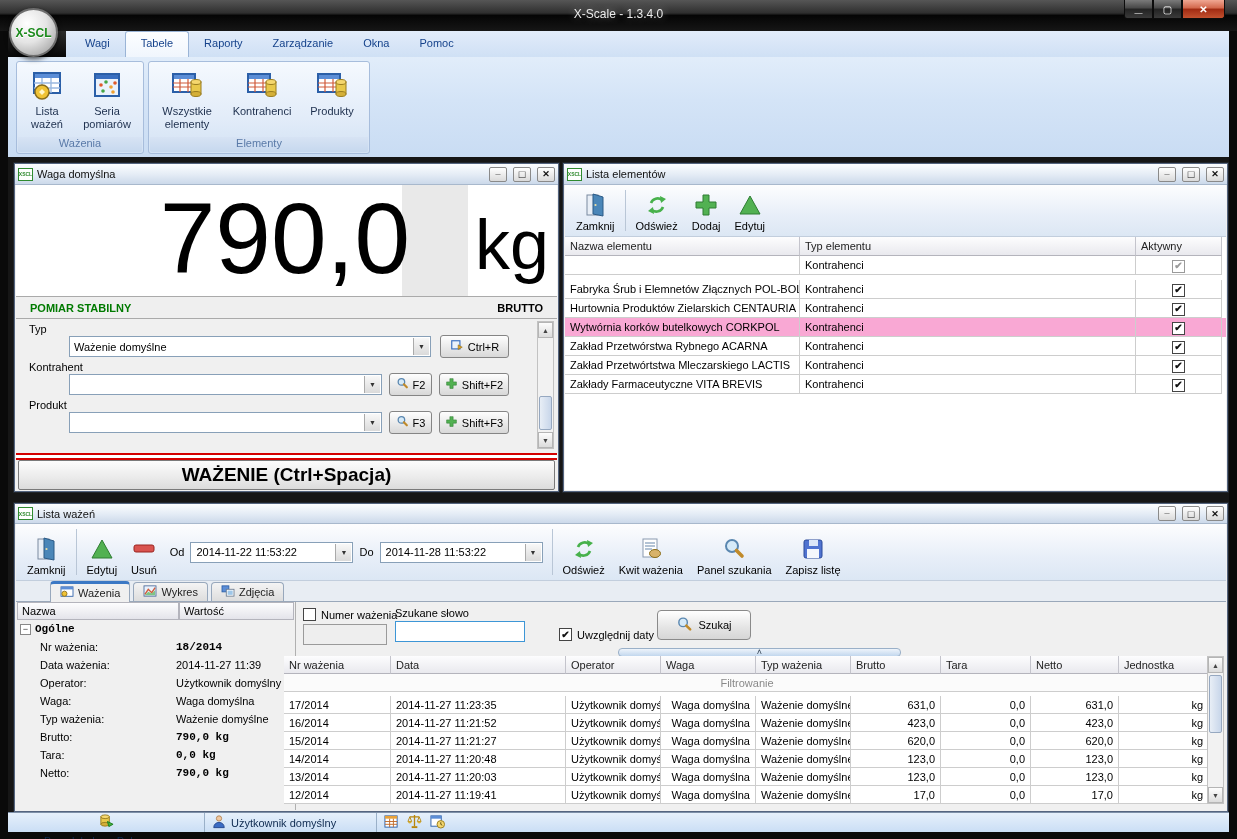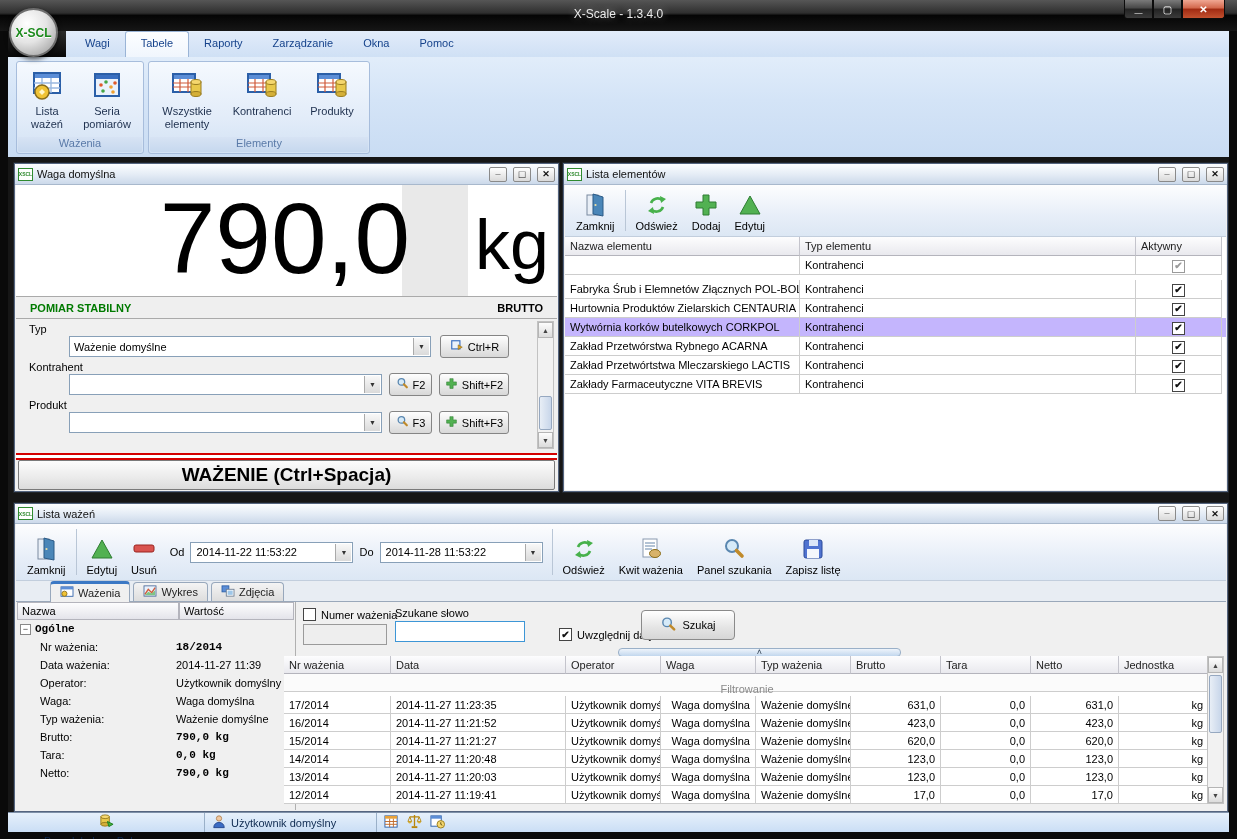--- a/index.html
+++ b/index.html
@@ -108,27 +108,27 @@
   .datecombo .arr { position:absolute; right:1px; top:1px; bottom:1px; width:16px;
     background:linear-gradient(#f8f8f8,#dadada); border-left:1px solid #aaa; display:flex;
     align-items:center; justify-content:center; }
   .datecombo .arr::after{content:"▼"; font-size:7px; color:#333;}
 
   
   .grid-head { display:flex; height:19px; }
   .hcell { background:linear-gradient(#fdfdfe,#e9e9ee); border-right:1px solid #c4c4cc;
     border-bottom:1px solid #b4b4bc; padding:3px 0 0 5px; color:#222; overflow:hidden; white-space:nowrap; }
   .grid-row { display:flex; height:19px; background:#fff; }
-  .grid-row.sel { background:#c4b5fd; }
+  .grid-row.sel { background:#f9a8d4; }
   .gcell { border-right:1px solid #cdcdcd; border-bottom:1px solid #cdcdcd; padding:3px 5px 0 5px;
     overflow:hidden; white-space:nowrap; }
   .gcell.r { text-align:right; }
   .grid-gap { height:5px; background:#fff; }
   .filter-band { height:18px; background:#fbfbfb; border-bottom:1px solid #cdcdcd; text-align:center;
-    color:#8a8a8a; padding-top:9px; }
+    color:#8a8a8a; padding-top:3px; }
   .cb { width:13px; height:13px; border:1px solid #444; background:#fff; display:inline-flex;
     align-items:center; justify-content:center; font-size:10px; font-weight:bold; color:#111; }
   .cb.checked::after { content:"✔"; margin-top:-1px; }
   .cb.gray { border-color:#9a9a9a; color:#9a9a9a; }
   .cbcell { display:flex; align-items:center; justify-content:center; padding-top:2px; }
 
   
   .wtabs { position:absolute; left:1px; right:1px; top:77px; height:21px; background:#e8edf3;
     border-bottom:1px solid #9aa8ba; display:flex; align-items:flex-end; padding-left:34px; }
   .wtab { height:19px; display:flex; align-items:center; gap:4px; padding:0 9px;
@@ -636,21 +636,21 @@
       <span></span>
     </div>
     <span style="position:absolute; left:98px; top:5px;">Szukane słowo</span>
     <div class="inputbox active" style="left:98px; top:19px; width:130px;">
       <span></span>
     </div>
     <div class="cbrow" style="left:262px; top:26px;">
       <span class="cb checked"></span>
       <span>Uwzględnij daty</span>
     </div>
-    <div class="szukaj" style="left:344px; top:8px;">
+    <div class="szukaj" style="left:360px; top:8px;">
       <span><svg width="17" height="17" viewBox="0 0 24 24">
             <circle cx="10" cy="9" r="6" fill="#d6eaf8" stroke="#5a87b0" stroke-width="2"></circle>
             <line x1="14.5" y1="13.5" x2="20" y2="19" stroke="#c08a2a" stroke-width="3.6" stroke-linecap="round"></line>
           </svg></span>
       <span>Szukaj</span>
     </div>
   </div>
   <div class="collapsebar"></div>
 
   <div class="wtable">

